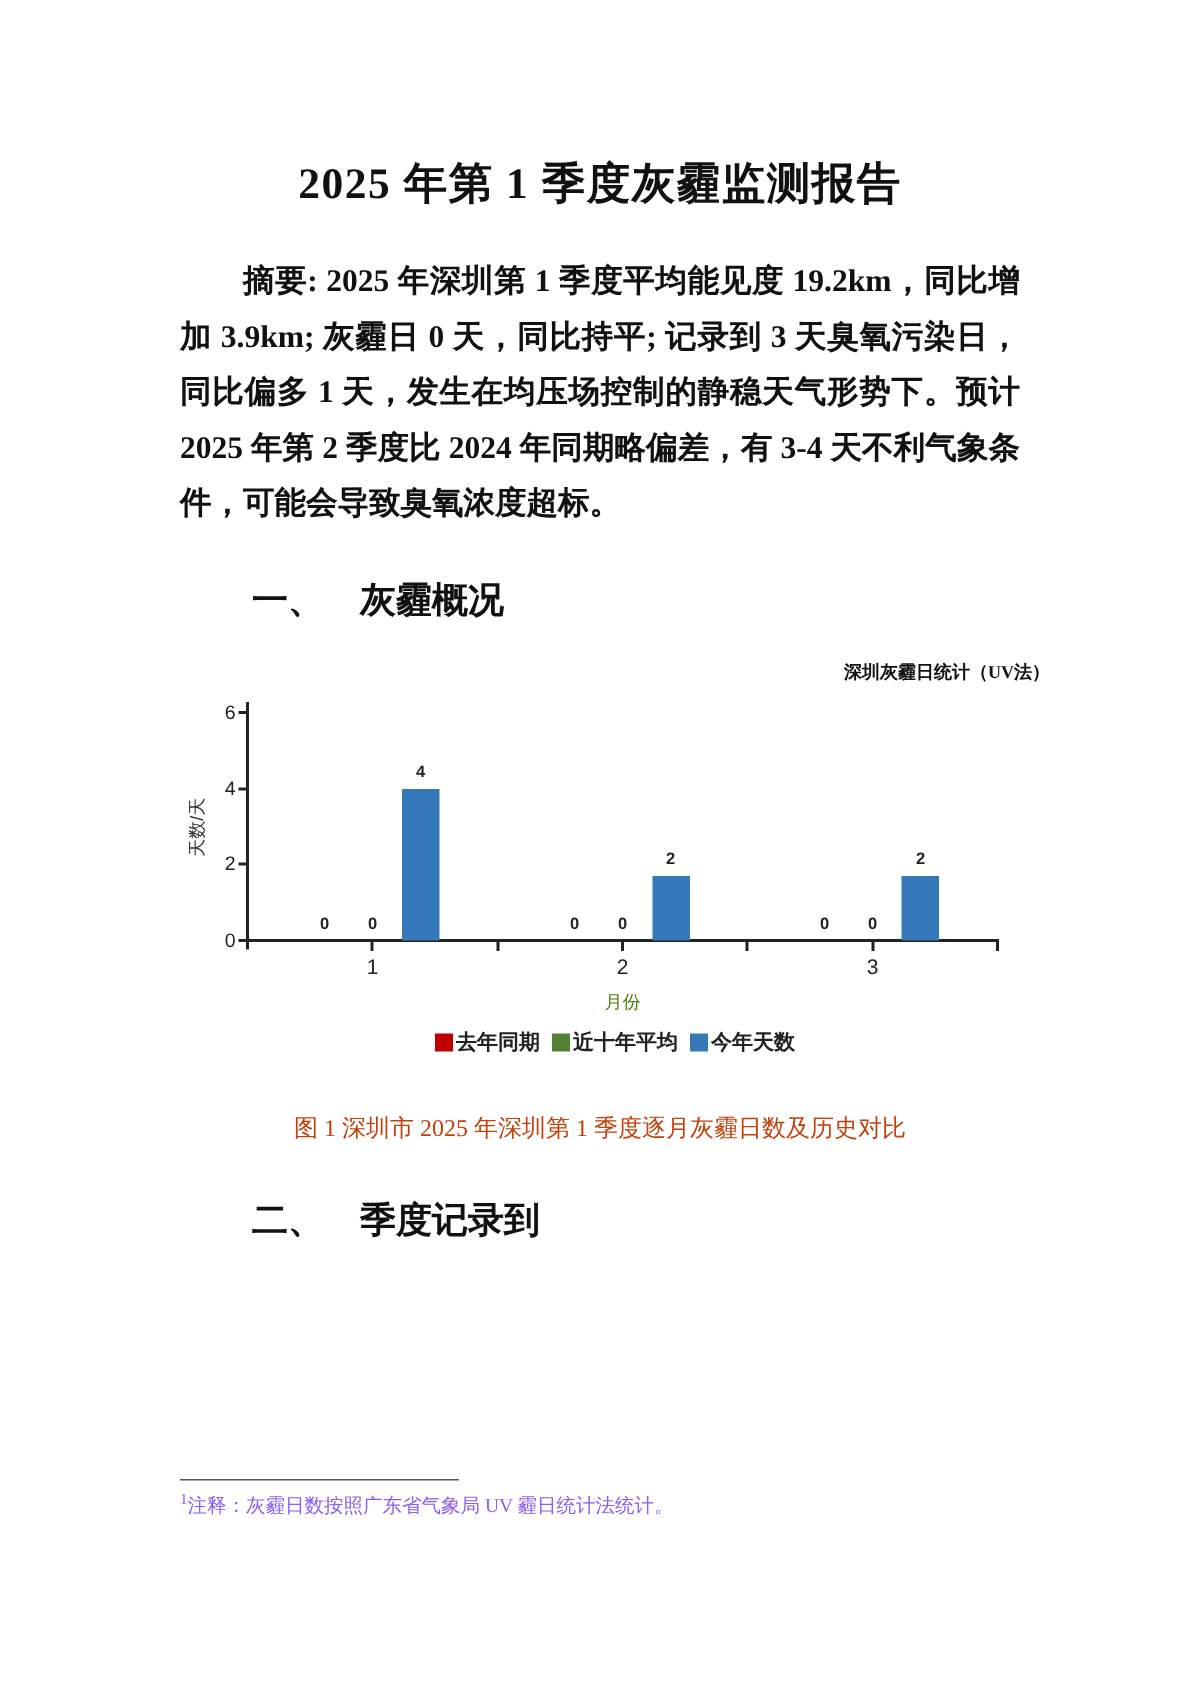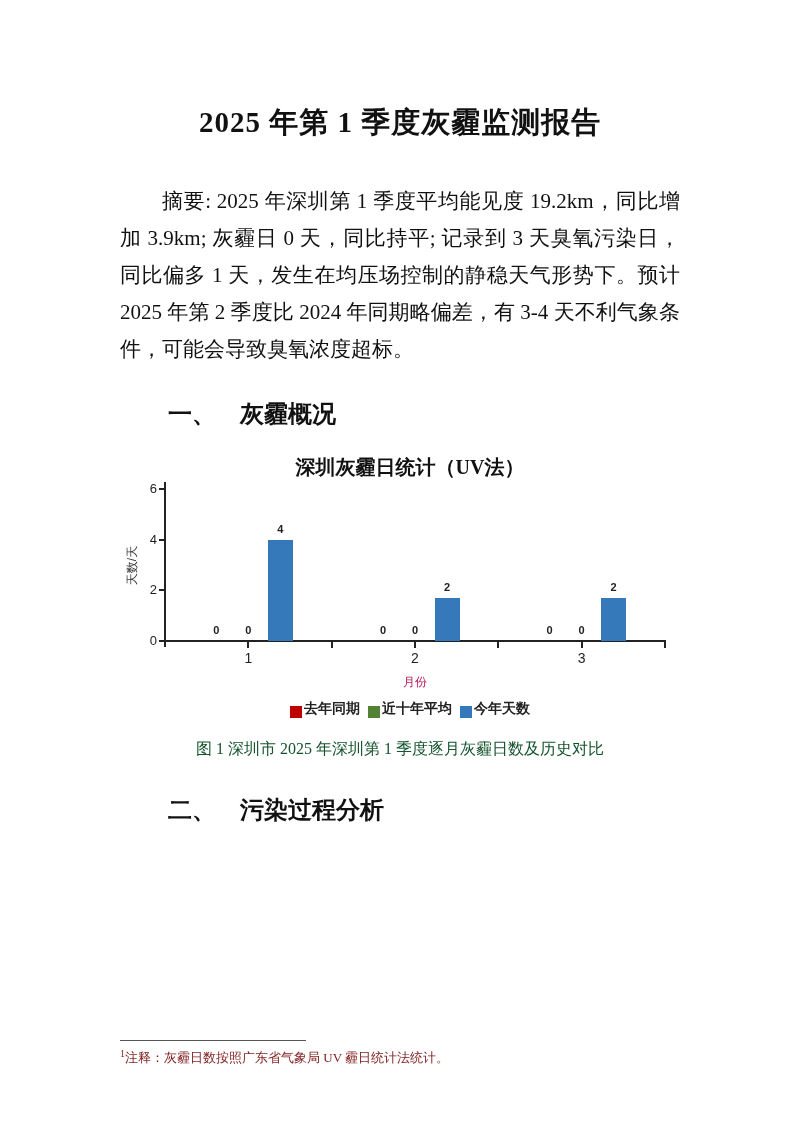--- a/index.html
+++ b/index.html
@@ -18,23 +18,23 @@
   .doc-title {
     padding-top: 103px;
     font-size: 29px;
     font-weight: bold;
     text-align: center;
     font-family: "Liberation Serif", serif;
     letter-spacing: 1px;
   }
 
   .abstract {
-    margin-top: 40px;
+    margin-top: 26px;
     font-size: 21px;
-    font-weight: normal;
+    font-weight: bold;
     line-height: 37px;
     text-indent: 2em;
     text-align: justify;
   }
 
   .section-heading {
     font-family: "Liberation Sans", sans-serif;
     font-size: 24px;
     font-weight: bold;
     text-indent: 2em;
@@ -55,22 +55,22 @@
   .chart {
     position: relative;
     margin-top: 22px;
     width: 580px;
     height: 278px;
     font-family: "Liberation Sans", sans-serif;
   }
   .chart-title {
     position: absolute;
     top: 2px; left: 0; width: 100%;
-    text-align: center;
-    font-size: 20px;
+    text-align: right;
+    font-size: 12px;
     font-weight: bold;
     color: #111;
     font-family: "Liberation Serif", serif;
   }
   .y-axis-line {
     position: absolute;
     left: 44px; top: 30px;
     width: 2px; height: 165px;
     background: #222;
   }
@@ -88,21 +88,21 @@
     font-size: 12px;
     color: #333;
     transform: rotate(-90deg);
   }
   .xlabel {
     position: absolute;
     left: 45px; top: 222px;
     width: 500px;
     text-align: center;
     font-size: 12px;
-    color: #be185d;
+    color: #4d7c0f;
   }
   .ytick-label {
     position: absolute;
     width: 26px;
     text-align: right;
     font-size: 13px;
     color: #222;
   }
   .ytick-mark {
     position: absolute;
@@ -137,36 +137,36 @@
     left: 0; top: 248px;
     width: 100%;
     display: flex;
     justify-content: center;
     align-items: center;
     gap: 8px;
     font-size: 14px;
     font-weight: 600;
     color: #222;
   }
-  .legend-item { display: flex; align-items: flex-end; gap: 2px; }
+  .legend-item { display: flex; align-items: center; gap: 2px; }
   .legend-swatch { width: 12px; height: 12px; display: inline-block; }
 
   .figure-caption {
-    margin-top: 9px;
+    margin-top: 26px;
     text-align: center;
     font-size: 16px;
-    color: #14532d;
+    color: #c2410c;
   }
 
   .footnote {
     position: absolute;
-    left: 120px; top: 1040px;
+    left: 120px; top: 986px;
     width: 560px;
     font-size: 13px;
-    color: #7f1d1d;
+    color: #8b5cf6;
   }
   .footnote-rule {
     width: 186px; height: 0;
     border-top: 1px solid #555;
     margin-bottom: 8px;
   }
   .footnote sup { font-size: 10px; vertical-align: super; line-height: 0; }
 </style>
 </head>
 <body>
@@ -227,21 +227,21 @@
         <div class="bar" style="left: 147.833px; top: 87.6667px; width: 25px; height: 101.333px; background: rgb(53, 121, 186);"></div>
         <div class="bar-value-label" style="left: 145.333px; top: 70.6667px;">4</div>
         <div class="bar" style="left: 314.5px; top: 145.933px; width: 25px; height: 43.0667px; background: rgb(53, 121, 186);"></div>
         <div class="bar-value-label" style="left: 312px; top: 128.933px;">2</div>
         <div class="bar" style="left: 481.167px; top: 145.933px; width: 25px; height: 43.0667px; background: rgb(53, 121, 186);"></div>
         <div class="bar-value-label" style="left: 478.667px; top: 128.933px;">2</div>
       </div>
 
     <p class="figure-caption">图 1 深圳市 2025 年深圳第 1 季度逐月灰霾日数及历史对比</p>
 
-    <h2 class="section-heading second">二、　污染过程分析</h2>
+    <h2 class="section-heading second">二、　季度记录到</h2>
 
   </div>
 
   <div class="footnote">
     <div class="footnote-rule"></div>
     <div><sup>1</sup><span>注释：灰霾日数按照广东省气象局 UV 霾日统计法统计。</span></div>
   </div>
 </div>
 
 </body></html>

